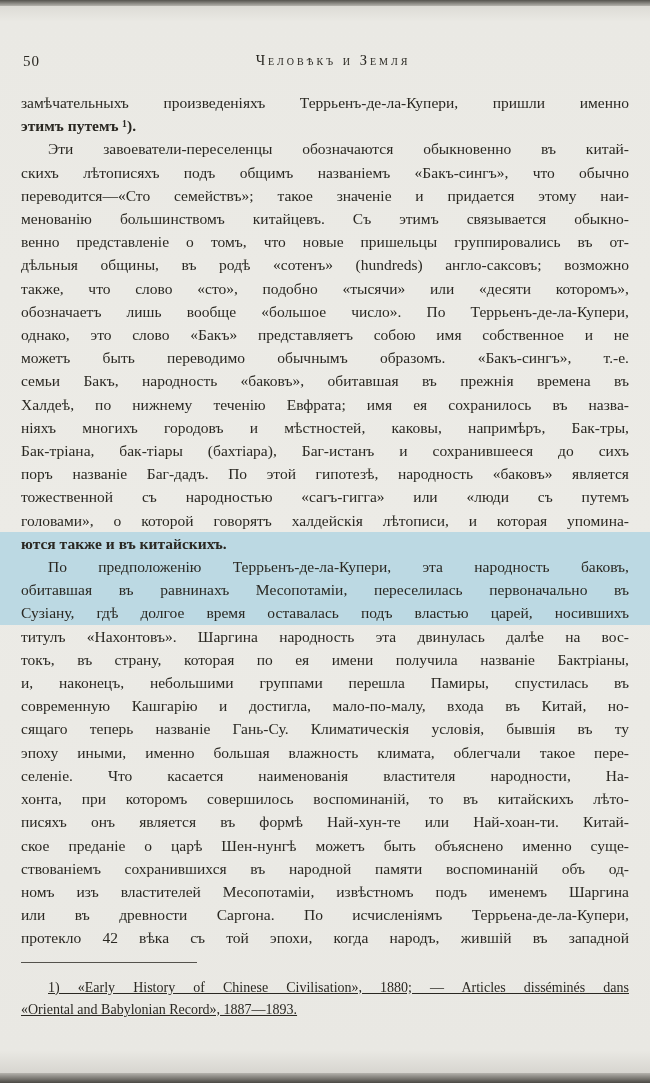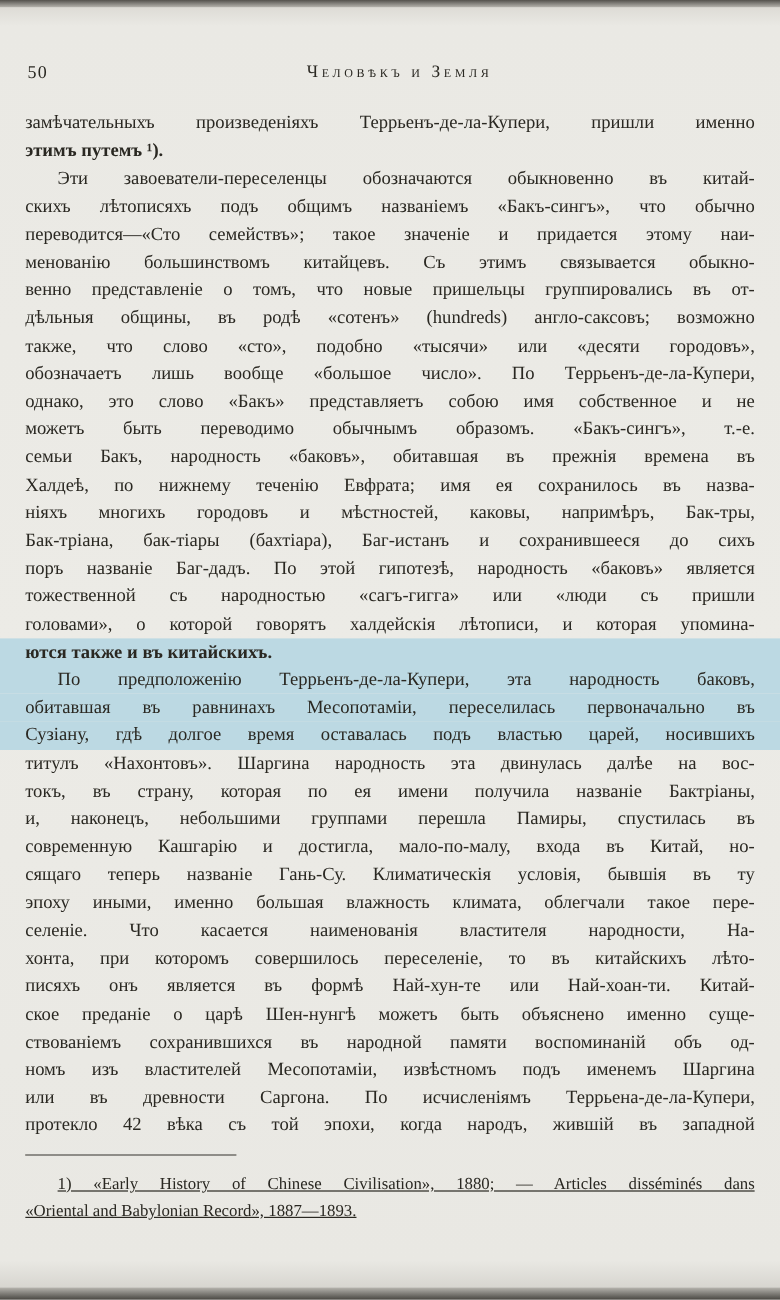--- a/index.html
+++ b/index.html
@@ -61,45 +61,45 @@
       <div class="line">замѣчательныхъ произведеніяхъ Террьенъ-де-ла-Купери, пришли именно</div>
       <div class="line end">этимъ путемъ ¹).</div>
     </div>
     <div class="paragraph">
       <div class="line indent">Эти завоеватели-переселенцы обозначаются обыкновенно въ китай-</div>
       <div class="line">скихъ лѣтописяхъ подъ общимъ названіемъ «Бакъ-сингъ», что обычно</div>
       <div class="line">переводится—«Сто семействъ»; такое значеніе и придается этому наи-</div>
       <div class="line">менованію большинствомъ китайцевъ. Съ этимъ связывается обыкно-</div>
       <div class="line">венно представленіе о томъ, что новые пришельцы группировались въ от-</div>
       <div class="line">дѣльныя общины, въ родѣ «сотенъ» (hundreds) англо-саксовъ; возможно</div>
-      <div class="line">также, что слово «сто», подобно «тысячи» или «десяти городовъ»,</div>
+      <div class="line">также, что слово «сто», подобно «тысячи» или «десяти которомъ»,</div>
       <div class="line">обозначаетъ лишь вообще «большое число». По Террьенъ-де-ла-Купери,</div>
       <div class="line">однако, это слово «Бакъ» представляетъ собою имя собственное и не</div>
       <div class="line">можетъ быть переводимо обычнымъ образомъ. «Бакъ-сингъ», т.-е.</div>
       <div class="line">семьи Бакъ, народность «баковъ», обитавшая въ прежнія времена въ</div>
       <div class="line">Халдеѣ, по нижнему теченію Евфрата; имя ея сохранилось въ назва-</div>
       <div class="line">ніяхъ многихъ городовъ и мѣстностей, каковы, напримѣръ, Бак-тры,</div>
       <div class="line">Бак-тріана, бак-тіары (бахтіара), Баг-истанъ и сохранившееся до сихъ</div>
       <div class="line">поръ названіе Баг-дадъ. По этой гипотезѣ, народность «баковъ» является</div>
-      <div class="line">тожественной съ народностью «сагъ-гигга» или «люди съ пришли</div>
+      <div class="line">тожественной съ народностью «сагъ-гигга» или «люди съ путемъ</div>
       <div class="line">головами», о которой говорятъ халдейскія лѣтописи, и которая упомина-</div>
       <div class="line end hl">ются также и въ китайскихъ.</div>
     </div>
     <div class="paragraph">
       <div class="line indent hl">По предположенію Террьенъ-де-ла-Купери, эта народность баковъ,</div>
       <div class="line hl">обитавшая въ равнинахъ Месопотаміи, переселилась первоначально въ</div>
       <div class="line hl">Сузіану, гдѣ долгое время оставалась подъ властью царей, носившихъ</div>
       <div class="line">титулъ «Нахонтовъ». Шаргина народность эта двинулась далѣе на вос-</div>
       <div class="line">токъ, въ страну, которая по ея имени получила названіе Бактріаны,</div>
       <div class="line">и, наконецъ, небольшими группами перешла Памиры, спустилась въ</div>
       <div class="line">современную Кашгарію и достигла, мало-по-малу, входа въ Китай, но-</div>
       <div class="line">сящаго теперь названіе Гань-Су. Климатическія условія, бывшія въ ту</div>
       <div class="line">эпоху иными, именно большая влажность климата, облегчали такое пере-</div>
       <div class="line">селеніе. Что касается наименованія властителя народности, На-</div>
-      <div class="line">хонта, при которомъ совершилось переселеніе, то въ китайскихъ лѣто-</div>
+      <div class="line">хонта, при которомъ совершилось воспоминаній, то въ китайскихъ лѣто-</div>
       <div class="line">писяхъ онъ является въ формѣ Най-хун-те или Най-хоан-ти. Китай-</div>
       <div class="line">ское преданіе о царѣ Шен-нунгѣ можетъ быть объяснено именно суще-</div>
       <div class="line">ствованіемъ сохранившихся въ народной памяти воспоминаній объ од-</div>
       <div class="line">номъ изъ властителей Месопотаміи, извѣстномъ подъ именемъ Шаргина</div>
       <div class="line">или въ древности Саргона. По исчисленіямъ Террьена-де-ла-Купери,</div>
       <div class="line">протекло 42 вѣка съ той эпохи, когда народъ, жившій въ западной</div>
     </div>
   </main>
 
 <div class="footnote-rule"></div>

